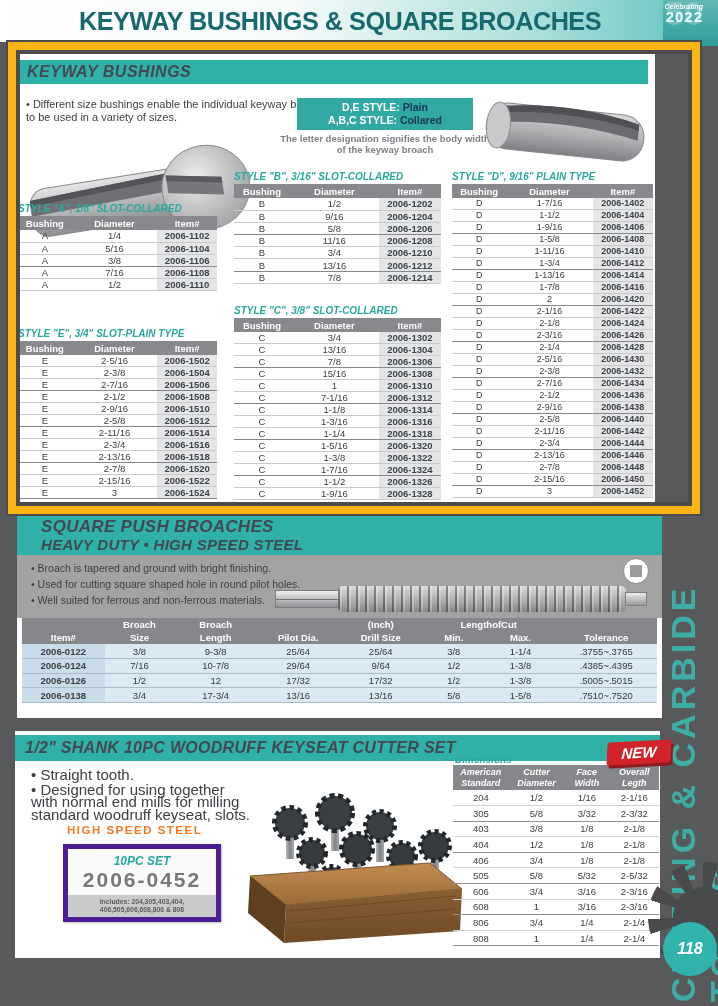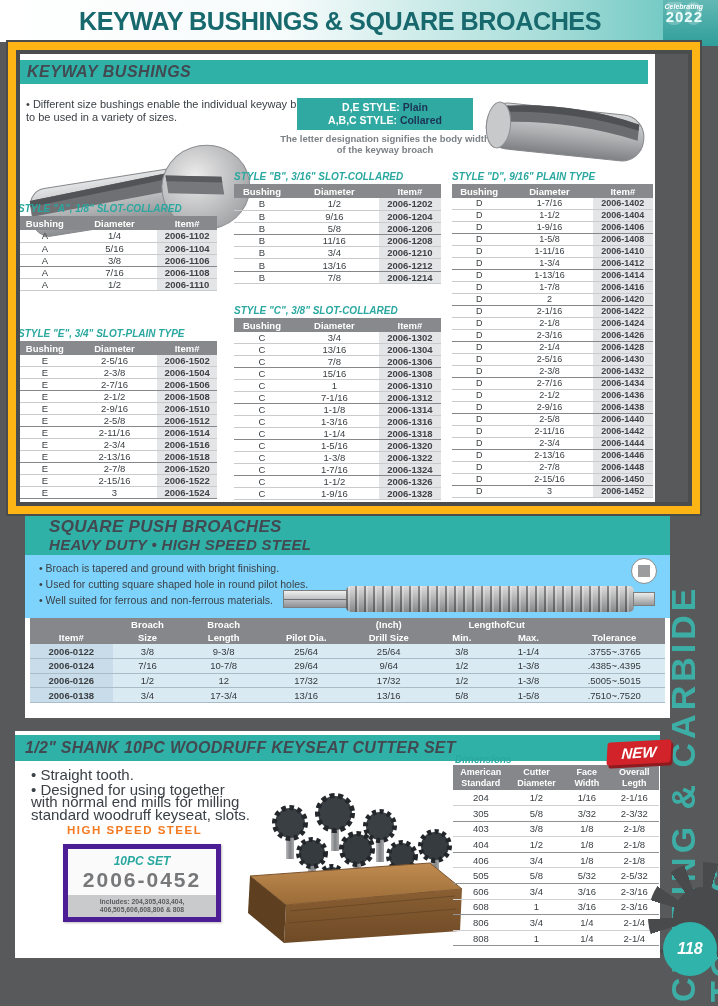--- a/index.html
+++ b/index.html
@@ -13,21 +13,21 @@
     font-size:26px; font-weight:bold; color:#17696d; letter-spacing:-0.5px; transform:scaleX(.97); }
   .celebrating-badge { position:absolute; left:663px; top:0; width:55px; height:46px;
     background:linear-gradient(180deg,#63b8b4,#2f9e9a); overflow:hidden; text-align:right; padding:3px 15px 0 0; }
   .celebrating-50 { position:absolute; left:2px; top:-6px; font-size:34px; font-weight:bold; color:rgba(255,255,255,.22); }
   .celebrating-label { position:relative; font-size:7px; font-style:italic; font-weight:bold; color:#fff; display:block; }
   .celebrating-year { position:relative; font-size:15px; font-weight:bold; color:#eafcfa; letter-spacing:1px; display:block; line-height:14px; }
 
   
   .panel { position:absolute; background:#ffffff; }
   .panel-keyway   { left:10px; top:45px;  width:645px; height:466px; }
-  .panel-broach   { left:25px; top:515px; width:645px; height:203px; }
+  .panel-broach   { left:17px; top:515px; width:645px; height:203px; }
   .panel-woodruff { left:15px; top:731px; width:645px; height:227px; }
 
   
   .highlight-box { position:absolute; left:8px; top:42px; width:692px; height:472px;
     border:8px solid #fcb515; box-shadow:inset 0 0 0 4px #4b4c4e, 0 0 0 2px #4b4c4e;
     z-index:30; pointer-events:none; }
 
   
   .teal-bar { background:#30b1a8; color:#424950; font-weight:bold; }
   .kw-bar { position:absolute; left:7px; top:15px; width:631px; height:24px; font-size:16px;
@@ -61,21 +61,21 @@
   .kwtbl tr:nth-child(3n) td { border-bottom:1.4px solid #85878a; }
   .kwtbl td:last-child { background:#e4e5e6; font-weight:bold; color:#3f4347; }
   .kwtbl.dense td { height:11.55px; font-size:9px; }
   .kwtbl.mid td { height:11.7px; }
 
   
   .kw-img-left  { position:absolute; left:8px;  top:88px;  width:252px; height:118px; }
   .kw-img-right { position:absolute; left:468px; top:42px; width:175px; height:92px; }
 
   
-  .bp-body { position:absolute; left:0; top:40px; width:645px; height:63px; background:#7dd3fc; }
+  .bp-body { position:absolute; left:0; top:40px; width:645px; height:63px; background:#a3a3a3; }
   .bp-bullets { position:absolute; left:14px; top:5px; width:330px; }
   .bp-bullets div { font-size:10.5px; color:#3c4146; line-height:16px; }
   .bp-bullets div::before { content:"•  "; }
   .square-hole-icon { position:absolute; left:606px; top:3px; width:26px; height:26px; border:1.5px solid #8a8b8d;
     border-radius:50%; background:#fff; display:flex; align-items:center; justify-content:center; }
   .square-hole-icon span { width:12px; height:12px; background:#9b9c9e; display:block; }
   .broach-bar { position:absolute; left:258px; top:30px; width:372px; height:28px; }
   .broach-shank { position:absolute; left:0; top:5px; width:64px; height:18px;
     background:linear-gradient(#f0f0f0,#909194); border:1px solid #7d7e80; }
   .broach-shank::after { content:""; position:absolute; left:0; top:8px; width:100%; height:1px; background:#6f7072; }
@@ -101,21 +101,21 @@
   .set-label { color:#2aa8a0; font-style:italic; font-weight:bold; font-size:12px; padding-top:5px; }
   .set-item { color:#77787a; font-weight:bold; font-size:21px; letter-spacing:2px; line-height:23px; }
   .set-includes { background:#c9cacc; color:#5a5b5d; font-size:6.8px; font-weight:bold; line-height:8px; padding:3px 0; margin-top:4px; }
   .wd-img { position:absolute; left:205px; top:40px; width:250px; height:175px; }
   .new-badge { position:absolute; left:592px; top:10px; width:64px; height:23px; background:#d2232a;
     color:#fff; font-weight:bold; font-style:italic; font-size:15px; text-align:center; line-height:23px;
     transform:rotate(-3deg) skewX(-6deg); border-radius:3px; box-shadow:2px 3px 0 #8e1b1f; z-index:5; }
   .dim-label { position:absolute; left:440px; top:23px; color:#2aa8a0; font-style:italic; font-weight:bold; font-size:10px; }
   table.wdtbl { border-collapse:collapse; width:206px; table-layout:fixed; position:absolute; left:438px; top:34px; }
   .wdtbl th { background:#85878a; color:#fff; font-size:9px; font-weight:bold; padding:1px 0;
-    line-height:10.5px; white-space:pre-line; height:25px; }
+    line-height:10.5px; white-space:pre-line; height:25px;font-style:italic; }
   .wdtbl td { font-size:9.5px; text-align:center; height:15.6px; color:#3c4043; padding:0;
     border-bottom:1px solid #cfd0d1; }
   .wdtbl tr:nth-child(2n) td { border-bottom:1.4px solid #8f9193; }
 
   
   .sidebar-text { position:absolute; left:664px; top:468px; height:534px; writing-mode:vertical-rl;
     transform:rotate(180deg); font-size:34px; font-weight:bold; letter-spacing:4px; color:#3bb3aa;
     opacity:.95; z-index:2; }
   .gear-icon { position:absolute; left:648px; top:862px; width:110px; height:110px; z-index:3;
     background:

